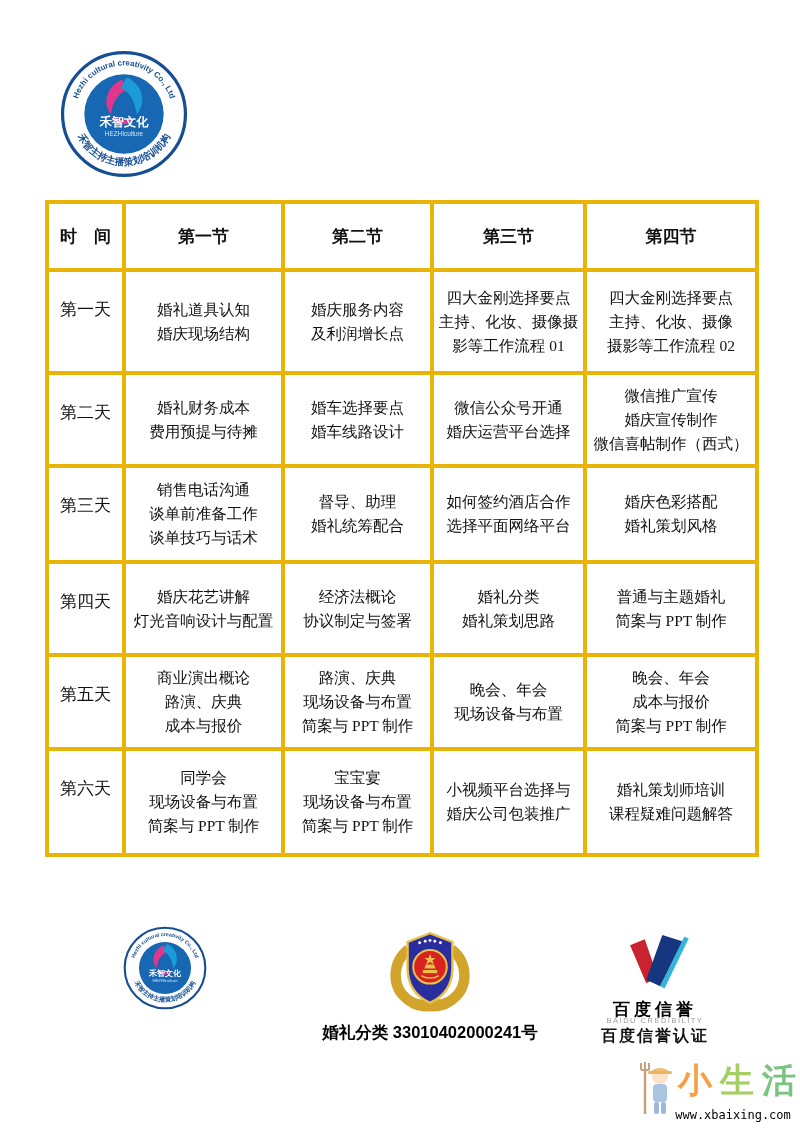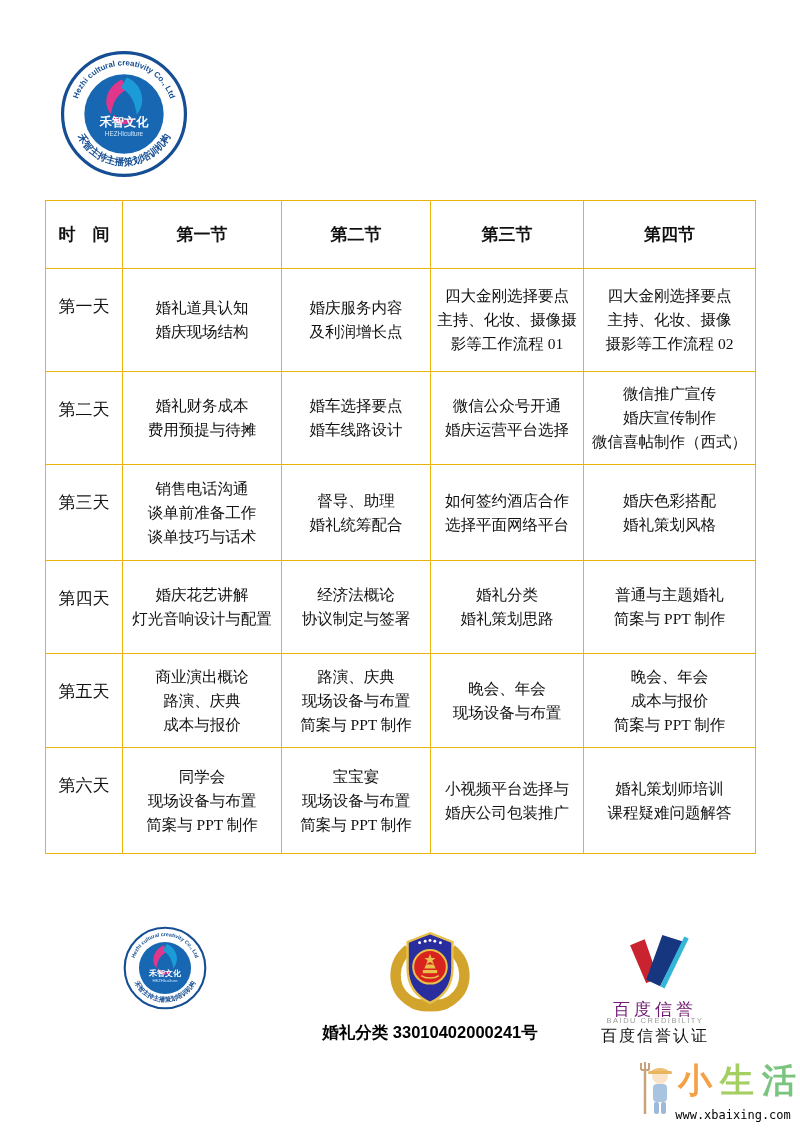--- a/index.html
+++ b/index.html
@@ -12,44 +12,44 @@
          display:flex;align-items:center;justify-content:center;
          font-family:"DejaVu Sans","Liberation Sans",sans-serif;
          font-weight:900;font-size:49px;letter-spacing:4px;color:#000;white-space:nowrap;}
 
   
   #course-table{position:absolute;left:45px;top:200px;width:710px;border-collapse:collapse;
                 table-layout:fixed;font-family:"Liberation Serif","DejaVu Serif",serif;color:#111;}
   #course-table col.c0{width:77px;}  #course-table col.c1{width:159px;}
   #course-table col.c2{width:149px;} #course-table col.c3{width:153px;}
   #course-table col.c4{width:172px;}
-  #course-table th,#course-table td{border:1px solid #eab308;padding:0;}
+  #course-table th,#course-table td{border:4px solid #eab308;padding:0;}
   #course-table thead tr{height:68px;}
   #course-table th{font-size:17px;font-weight:600;text-align:center;vertical-align:middle;white-space:pre;}
   #course-table tbody tr:nth-child(1){height:103px;}
   #course-table tbody tr:nth-child(2){height:93px;}
   #course-table tbody tr:nth-child(3){height:96px;}
   #course-table tbody tr:nth-child(4){height:93px;}
   #course-table tbody tr:nth-child(5){height:94px;}
   #course-table tbody tr:nth-child(6){height:106px;}
   #course-table td.day{vertical-align:top;padding-top:26px;text-align:center;font-size:17px;}
   #course-table td.course{text-align:center;vertical-align:middle;font-size:15.5px;line-height:24px;}
   #footer-logo{position:absolute;left:123px;top:926px;width:84px;height:84px;}
   .copyright{position:absolute;left:45px;top:1022px;width:240px;text-align:center;
              font-size:14px;font-weight:700;color:#1c1c1c;white-space:nowrap;}
   #police-badge{position:absolute;left:386px;top:924px;width:88px;height:92px;}
   .police-text{position:absolute;left:310px;top:1022px;width:240px;text-align:center;
                font-size:16.5px;font-weight:800;color:#000;white-space:nowrap;}
   #baidu-logo{position:absolute;left:618px;top:932px;width:74px;height:66px;}
   .baidu-name{position:absolute;left:575px;top:998px;width:160px;text-align:center;
-              font-size:17px;font-weight:400;color:#701a75;letter-spacing:4px;}
+              font-size:17px;font-weight:700;color:#000000;letter-spacing:4px;}
   .baidu-sub{position:absolute;left:575px;top:1016px;width:160px;text-align:center;
              font-size:7.5px;color:#9a9a9a;letter-spacing:1.5px;}
   .baidu-cert{position:absolute;left:575px;top:1026px;width:160px;text-align:center;
-              font-size:16px;font-weight:400;color:#121212;letter-spacing:2px;}
+              font-size:16px;font-weight:700;color:#121212;letter-spacing:2px;}
 
   
   #watermark{position:absolute;left:640px;top:1058px;width:156px;height:64px;}
   #mascot{position:absolute;left:0;top:2px;width:34px;height:58px;}
   #wm-brand{position:absolute;left:38px;top:4px;width:118px;display:flex;justify-content:space-between;
             font-weight:800;font-size:34px;line-height:36px;font-family:"DejaVu Sans",sans-serif;}
   .wm-url{position:absolute;left:30px;top:50px;width:126px;text-align:center;
           font-family:"DejaVu Sans Mono","Liberation Mono",monospace;
           font-size:12px;color:#000000;letter-spacing:0;}
 </style>

